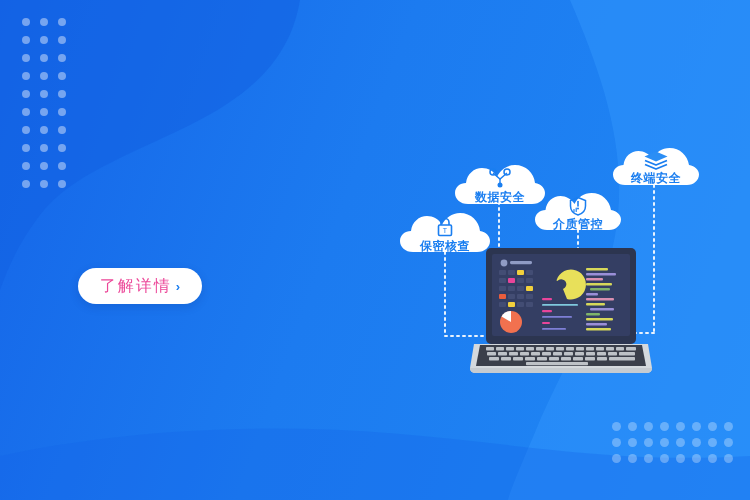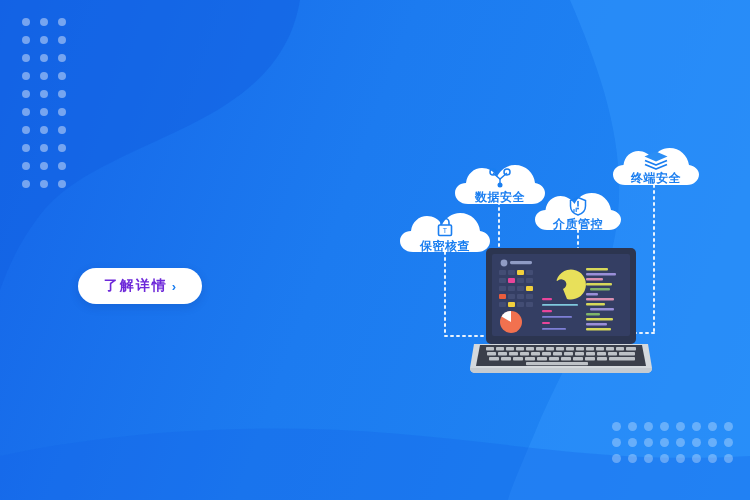--- a/index.html
+++ b/index.html
@@ -26,21 +26,21 @@
     color:#fff;font-size:31px;font-weight:bold;letter-spacing:7px;
     white-space:nowrap;text-shadow:0 2px 6px rgba(0,40,110,.18);
   }
   #cta{
     position:absolute;left:78px;top:268px;
     width:124px;height:36px;border-radius:18px;background:#fff;
     display:flex;align-items:center;justify-content:center;gap:4px;
     box-shadow:0 3px 10px rgba(0,40,110,.16);cursor:pointer;
     border:none;padding:0;
   }
-  #cta .t{color:#6d28d9;font-size:14px;font-weight:bold;letter-spacing:2px;}
+  #cta .t{color:#ec4899;font-size:16px;font-weight:normal;letter-spacing:2px;}
   #cta .c{color:#1a7ef0;font-size:13px;font-weight:bold;}
 
   .cloud{position:absolute;}
   .cloud .body{position:absolute;left:0;top:0;}
   .cloud .ico{position:absolute;left:50%;transform:translateX(-50%);}
   .cloud .lbl{
     position:absolute;left:50%;transform:translateX(-50%);
     color:#1a7ef0;font-size:12px;font-weight:bold;letter-spacing:.5px;white-space:nowrap;
   }
   .dline{position:absolute;}

